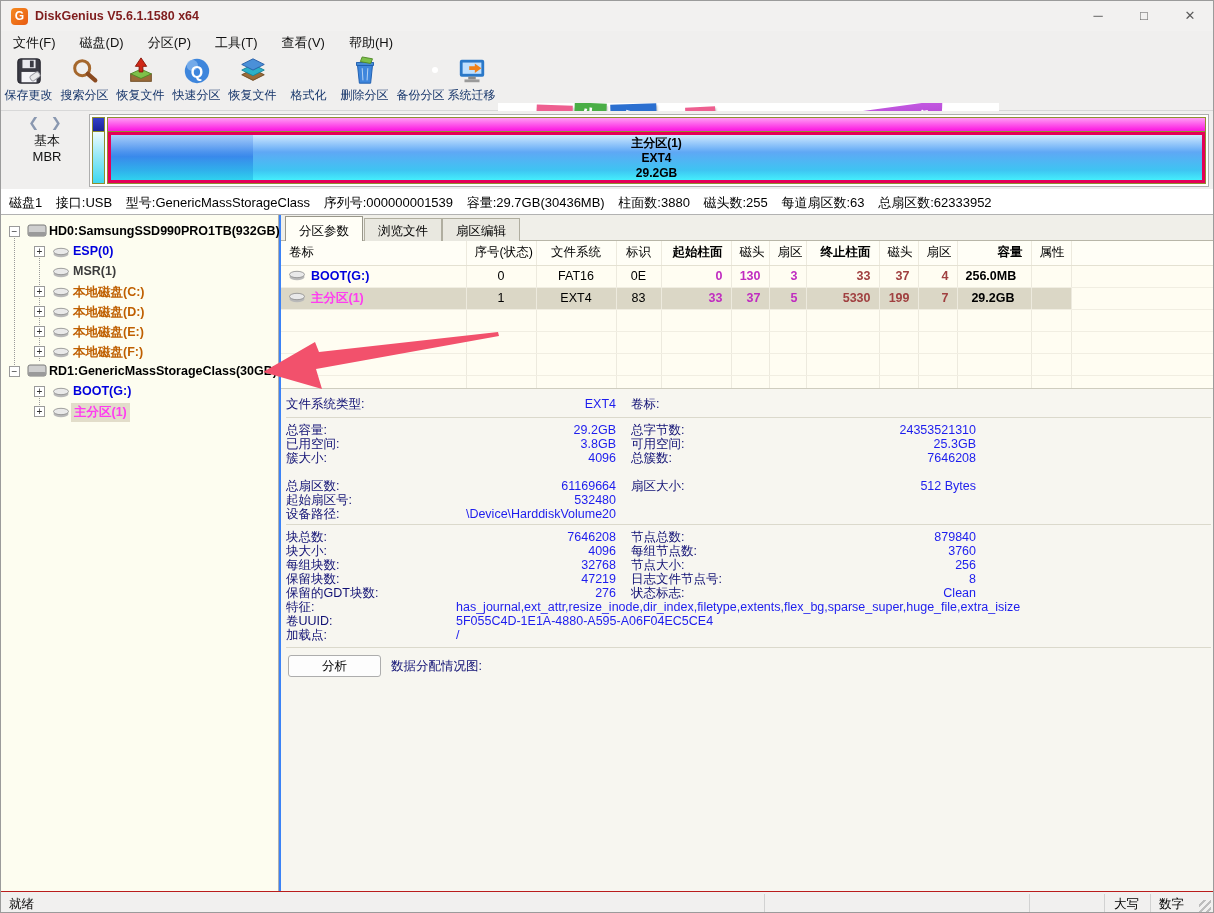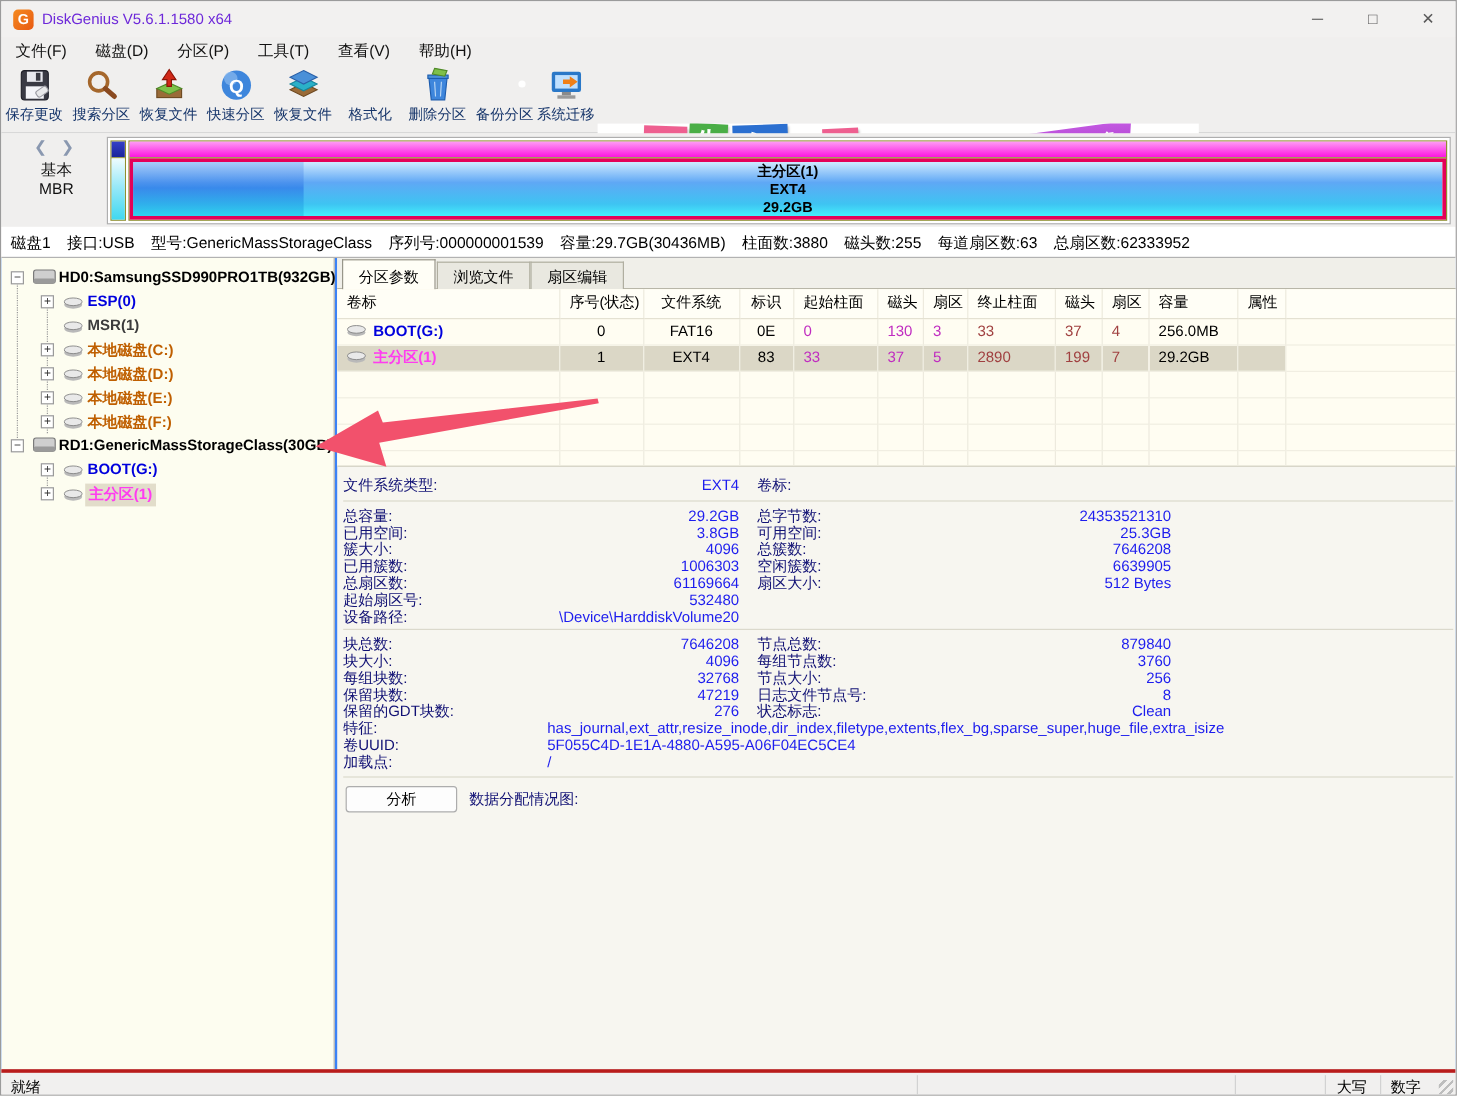--- a/index.html
+++ b/index.html
@@ -6,21 +6,21 @@
   html,body { width:1214px; height:913px; }
   body { font-family:"Liberation Sans","DejaVu Sans",sans-serif; font-size:12.5px; color:#000;
          position:relative; overflow:hidden; background:#f0efee; border:1px solid #9b9b9b; }
   .abs { position:absolute; }
 
   
   #titlebar { position:absolute; left:0; top:0; width:100%; height:30px; background:#f2f1f0; }
   #app-logo { position:absolute; left:10px; top:7px; width:17px; height:17px; border-radius:4px;
               background:linear-gradient(135deg,#f58a1f,#e85a12); color:#fff; font-weight:bold;
               font-size:12px; text-align:center; line-height:17px; }
-  #app-title { position:absolute; left:34px; top:8px; color:#6d28d9; font-size:12.5px; }
+  #app-title { position:absolute; left:34px; top:8px; color:#7f1d1d; font-size:12.5px;font-weight:bold; }
   .winbtn { position:absolute; top:0; width:46px; height:30px; text-align:center; line-height:30px;
             color:#5a5a5a; font-size:13px; }
   #btn-min { right:92px; } #btn-max { right:46px; } #btn-close { right:0; }
 
   
   #menubar { position:absolute; left:0; top:30px; width:100%; height:22px; background:#f0efee; }
   .menu-item { float:left; padding:3px 12px; font-size:13px; color:#111; }
 
   
   #toolbar { position:absolute; left:0; top:52px; width:100%; height:58px; background:#f0efee;
@@ -99,21 +99,21 @@
   .tab.active { top:1px; height:25px; padding-top:6px; background:#fffef6; border-color:#98968a; z-index:2; }
 
   
   #ptable { position:absolute; left:0; top:26px; width:934px; height:148px; background:#fffdf2;
             border-bottom:1px solid #cfcdbf; overflow:hidden; }
   table { border-collapse:collapse; table-layout:fixed; width:934px; }
   th,td { font-weight:normal; font-size:12.5px; padding:0 8px; height:22px; overflow:hidden;
           white-space:nowrap; border-right:1px solid #edeade; }
   th { height:24px; background:#fffef6; border-bottom:1px solid #e4e1d2; }
   tr.datarow td { border-bottom:1px solid #f1eee2; }
-  .al { text-align:left; } .ac { text-align:center; } .ar { text-align:left; }
+  .al { text-align:left; } .ac { text-align:center; } .ar { text-align:right;font-weight:bold; }
   td.vol { padding-left:8px; } td.vol svg { vertical-align:-1px; margin-right:6px; }
   .vol-name { font-weight:bold; }
   tr.row-sel td { background:#dbd7c6; } tr.row-sel td.filler { background:transparent; }
   .num-start { color:#c02cc0; } .num-end { color:#a04040; }
   tr.empty td { border-bottom:1px solid #f1eee2; }
 
   
   .dsep { position:absolute; left:5px; width:925px; border-top:1px solid #dbd9cc; }
   .drow { position:absolute; left:0; width:934px; height:14px; font-size:12.5px; line-height:14px; }
   .dlabel { position:absolute; color:#101074; white-space:nowrap; }
@@ -121,21 +121,21 @@
   .l1 { left:5px; } .v1 { left:175px; width:160px; text-align:right; }
   .l2 { left:350px; } .v2 { left:480px; width:215px; text-align:right; }
   .vwide { left:175px; }
   #analyze-btn { position:absolute; left:7px; width:93px; height:22px; background:#fdfdfd;
                  border:1px solid #adadad; border-radius:3px; font-size:12.5px; text-align:center;
                  line-height:20px; }
   #analyze-cap { position:absolute; left:110px; color:#101074; font-size:12.5px; line-height:22px; }
 
   
   #statusbar { position:absolute; left:0; top:890px; width:100%; height:23px; background:#f1f0ef;
-               border-top:3px solid #b91c1c; font-size:12.5px; }
+               border-top:1px solid #b91c1c; font-size:12.5px; }
   #sb-ready { position:absolute; left:8px; top:4px; }
   .sb-sep { position:absolute; top:2px; height:19px; border-left:1px solid #d2d2d2; }
   #sb-caps { position:absolute; left:1113px; top:4px; } #sb-num { position:absolute; left:1158px; top:4px; }
   #sb-grip { position:absolute; right:2px; bottom:2px; width:12px; height:12px;
              background:repeating-linear-gradient(135deg,transparent 0 3px,#bdbdbd 3px 5px); }
 
   
   #annot { position:absolute; left:0; top:0; width:1214px; height:913px; pointer-events:none; z-index:50; }
 </style>
 </head>
@@ -447,21 +447,21 @@
           <td class="vol al"><svg width="16" height="12">
                   <ellipse cx="8" cy="8" rx="7.5" ry="3.2" fill="#b9b9b9"></ellipse>
                   <ellipse cx="8" cy="5.5" rx="7.5" ry="3.2" fill="#e9e9e9" stroke="#8a8a8a" stroke-width="0.8"></ellipse>
                 </svg><span class="vol-name c-magenta">主分区(1)</span></td>
           <td class="ac">1</td>
           <td class="ac">EXT4</td>
           <td class="ac">83</td>
           <td class="ar num-start">33</td>
           <td class="ar num-start">37</td>
           <td class="ar num-start">5</td>
-          <td class="ar num-end">2890</td>
+          <td class="ar num-end">5330</td>
           <td class="ar num-end">199</td>
           <td class="ar num-end">7</td>
           <td class="ar" style="padding-right:16px">29.2GB</td>
           <td class="al"></td>
           <td class="filler"></td>
         </tr>
         <tr class="empty">
               <td></td>
               <td></td>
               <td></td>
@@ -543,26 +543,20 @@
         <span class="dlabel l1">已用空间:</span>
         <span class="dvalue v1">3.8GB</span>
         <span class="dlabel l2">可用空间:</span>
         <span class="dvalue v2">25.3GB</span>
       </div>
     <div class="drow" style="top:236px">
         <span class="dlabel l1">簇大小:</span>
         <span class="dvalue v1">4096</span>
         <span class="dlabel l2">总簇数:</span>
         <span class="dvalue v2">7646208</span>
-      </div>
-    <div class="drow" style="top:250px">
-        <span class="dlabel l1">已用簇数:</span>
-        <span class="dvalue v1">1006303</span>
-        <span class="dlabel l2">空闲簇数:</span>
-        <span class="dvalue v2">6639905</span>
       </div>
     <div class="drow" style="top:264px">
         <span class="dlabel l1">总扇区数:</span>
         <span class="dvalue v1">61169664</span>
         <span class="dlabel l2">扇区大小:</span>
         <span class="dvalue v2">512 Bytes</span>
       </div>
     <div class="drow" style="top:278px">
         <span class="dlabel l1">起始扇区号:</span>
         <span class="dvalue v1">532480</span>

